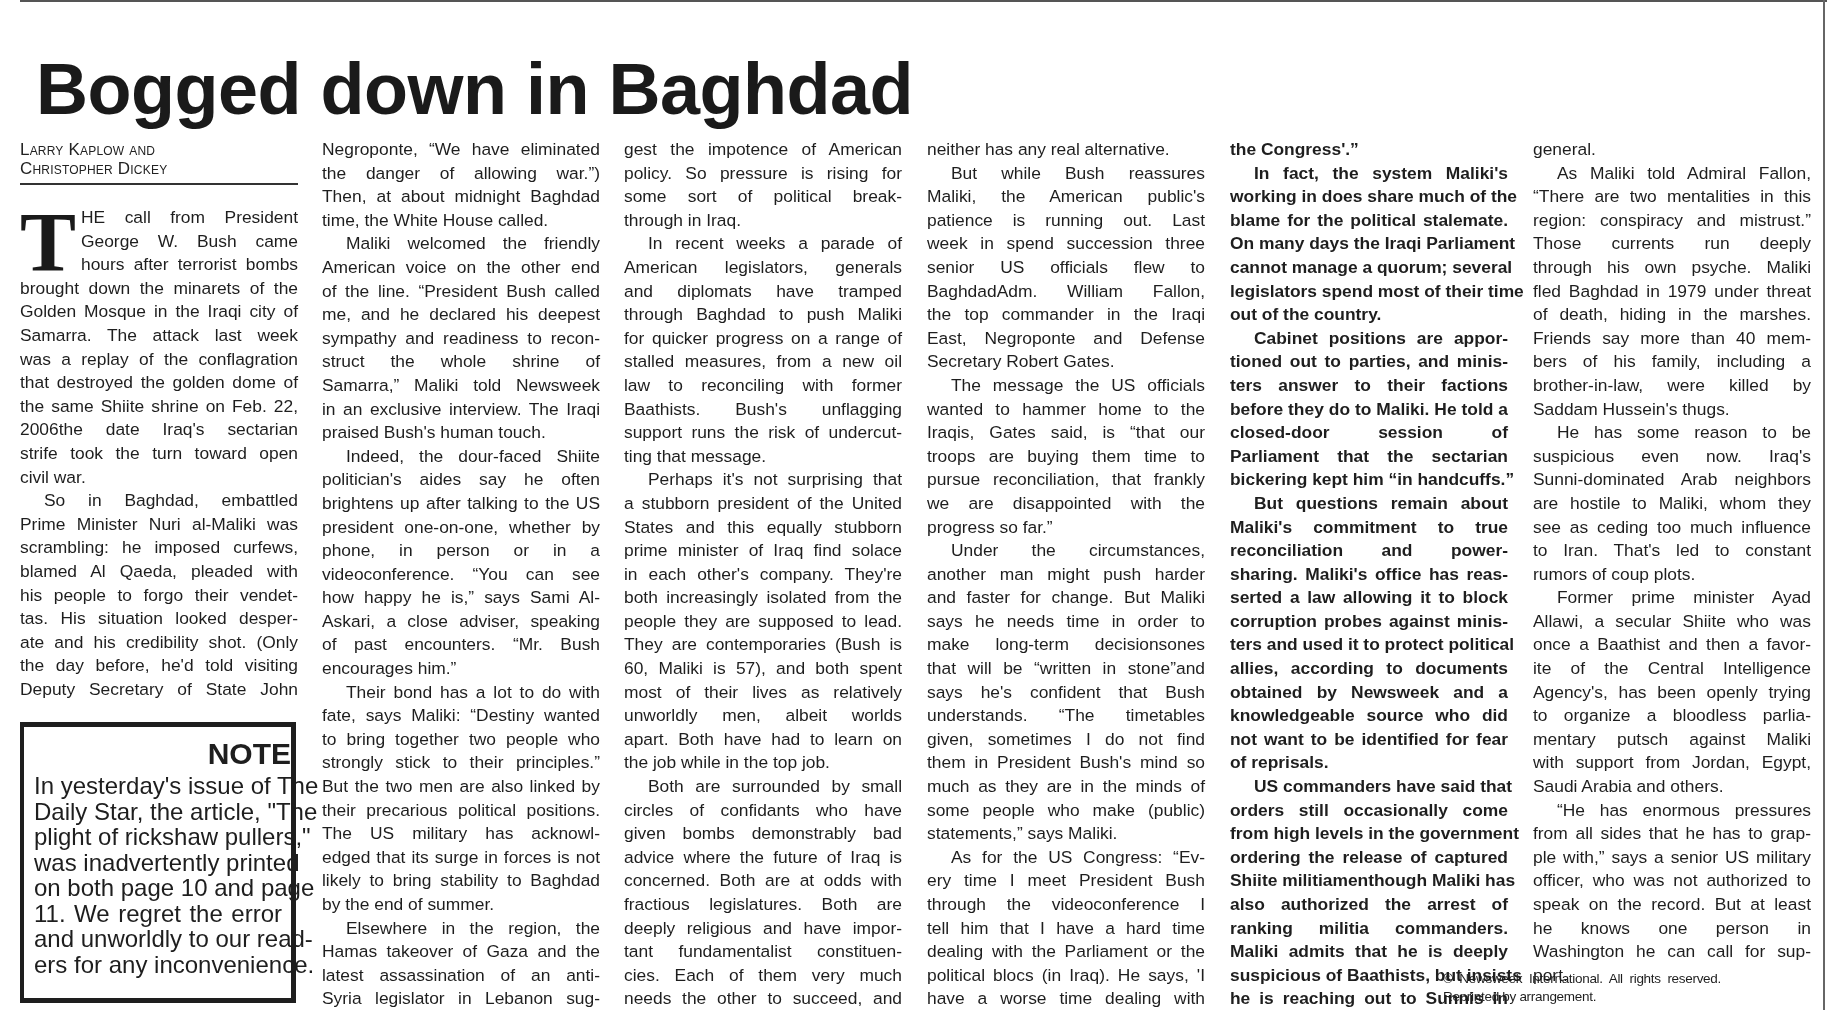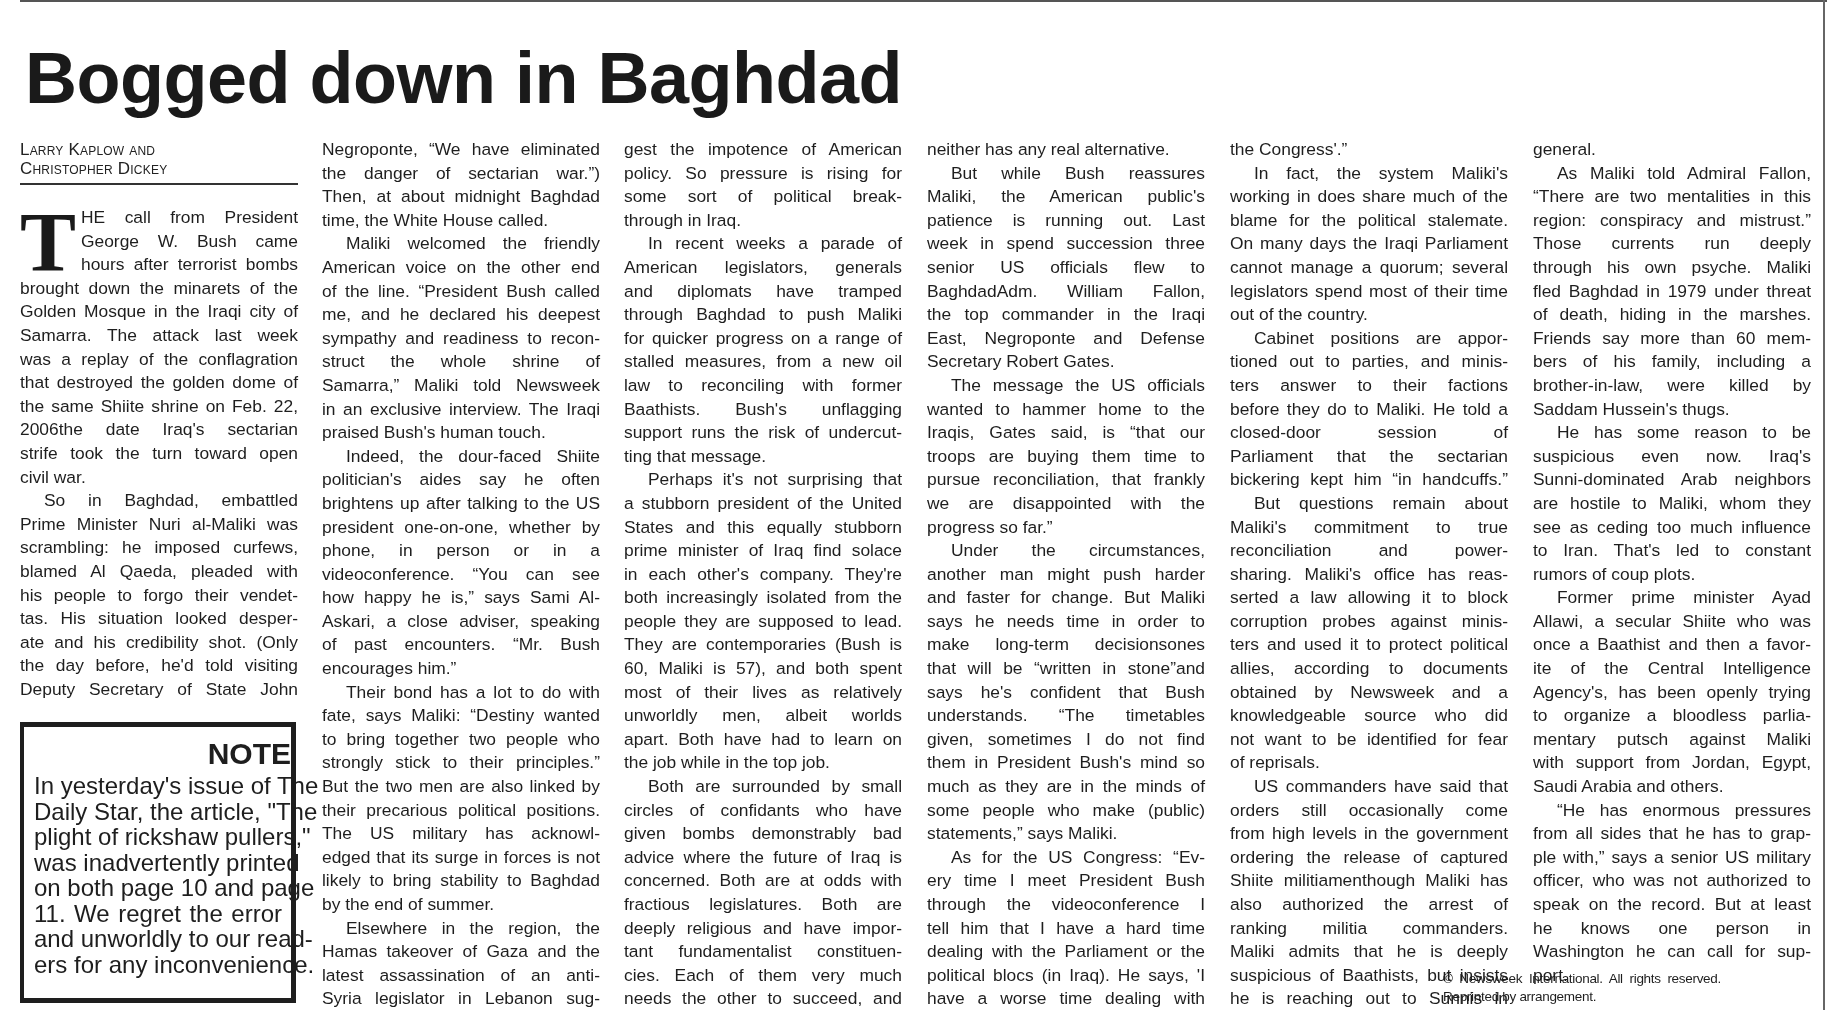--- a/index.html
+++ b/index.html
@@ -1,19 +1,19 @@
 <!DOCTYPE html>
 <html><head>
 <meta charset="utf-8">
 <style>
   html, body { margin:0; padding:0; background:#ffffff; }
   body { width:1827px; height:1022px; position:relative; overflow:hidden; font-family:"Liberation Sans", sans-serif; color:#1e1e1e; }
   .top-rule { position:absolute; left:20px; top:0; width:1807px; height:2px; background:#555; }
   .right-rule { position:absolute; left:1823px; top:0; width:2px; height:1010px; background:#666; }
-  .headline { position:absolute; left:20px; top:28px; font-size:72px; font-weight:bold; letter-spacing:-0.5px; color:#1a1a1a; margin:5px; line-height:90px; }
+  .headline { position:absolute; left:20px; top:28px; font-size:72px; font-weight:bold; letter-spacing:-0.5px; color:#1a1a1a; margin:16px; line-height:90px; }
   .byline { position:absolute; left:20px; top:140px; width:278px; font-weight:normal; font-size:17px; line-height:19px; color:#222; font-variant:small-caps; letter-spacing:0.2px; }
   .byline-rule { position:absolute; left:20px; top:183px; width:278px; height:2px; background:#333; }
   .col { position:absolute; width:278px; font-size:17.4px; line-height:23.6px; }
   .line { display:block; height:23.6px; white-space:nowrap; text-align:justify; text-align-last:justify; }
   .line.last { text-align-last:left; }
   .line.indent { padding-left:24px; }
   .dropcap { position:absolute; left:0; top:2px; font-family:"Liberation Serif", serif; font-size:84px; line-height:70px; font-weight:bold; color:#1a1a1a; }
   .line.afterdrop { padding-left:61px; }
   .note-box { position:absolute; left:20px; top:722px; width:276px; height:281px; border:5px solid #1e1e1e; border-left-width:4px; box-sizing:border-box; }
   .note-title { position:absolute; left:0; right:0; top:10px; text-align:right; font-weight:bold; font-size:30px; line-height:34px; }
@@ -55,21 +55,21 @@
     <span class="line">scrambling: he imposed curfews,</span>
     <span class="line">blamed Al Qaeda, pleaded with</span>
     <span class="line">his people to forgo their vendet-</span>
     <span class="line">tas. His situation looked desper-</span>
     <span class="line">ate and his credibility shot. (Only</span>
     <span class="line">the day before, he'd told visiting</span>
     <span class="line">Deputy Secretary of State John</span>
   </div>
 <div class="col" id="col1" style="left:322px; top:138px;">
     <span class="line">Negroponte, “We have eliminated</span>
-    <span class="line">the danger of sectarian war.”)</span>
+    <span class="line">the danger of allowing war.”)</span>
     <span class="line">Then, at about midnight Baghdad</span>
     <span class="line last">time, the White House called.</span>
     <span class="line indent">Maliki welcomed the friendly</span>
     <span class="line">American voice on the other end</span>
     <span class="line">of the line. “President Bush called</span>
     <span class="line">me, and he declared his deepest</span>
     <span class="line">sympathy and readiness to recon-</span>
     <span class="line">struct the whole shrine of</span>
     <span class="line">Samarra,” Maliki told Newsweek</span>
     <span class="line">in an exclusive interview. The Iraqi</span>
@@ -170,21 +170,21 @@
     <span class="line">some people who make (public)</span>
     <span class="line last">statements,” says Maliki.</span>
     <span class="line indent">As for the US Congress: “Ev-</span>
     <span class="line">ery time I meet President Bush</span>
     <span class="line">through the videoconference I</span>
     <span class="line">tell him that I have a hard time</span>
     <span class="line">dealing with the Parliament or the</span>
     <span class="line">political blocs (in Iraq). He says, 'I</span>
     <span class="line">have a worse time dealing with</span>
   </div>
-<div class="col" id="col4" style="left:1230px; top:138px;">
+<div class="col" id="col4" style="left:1230px; top:138px;font-weight:bold;">
     <span class="line last">the Congress'.”</span>
     <span class="line indent">In fact, the system Maliki's</span>
     <span class="line">working in does share much of the</span>
     <span class="line">blame for the political stalemate.</span>
     <span class="line">On many days the Iraqi Parliament</span>
     <span class="line">cannot manage a quorum; several</span>
     <span class="line">legislators spend most of their time</span>
     <span class="line last">out of the country.</span>
     <span class="line indent">Cabinet positions are appor-</span>
     <span class="line">tioned out to parties, and minis-</span>
@@ -218,21 +218,21 @@
   </div>
 <div class="col" id="col5" style="left:1533px; top:138px;">
     <span class="line last">general.</span>
     <span class="line indent">As Maliki told Admiral Fallon,</span>
     <span class="line">“There are two mentalities in this</span>
     <span class="line">region: conspiracy and mistrust.”</span>
     <span class="line">Those currents run deeply</span>
     <span class="line">through his own psyche. Maliki</span>
     <span class="line">fled Baghdad in 1979 under threat</span>
     <span class="line">of death, hiding in the marshes.</span>
-    <span class="line">Friends say more than 60 mem-</span>
+    <span class="line">Friends say more than 40 mem-</span>
     <span class="line">bers of his family, including a</span>
     <span class="line">brother-in-law, were killed by</span>
     <span class="line last">Saddam Hussein's thugs.</span>
     <span class="line indent">He has some reason to be</span>
     <span class="line">suspicious even now. Iraq's</span>
     <span class="line">Sunni-dominated Arab neighbors</span>
     <span class="line">are hostile to Maliki, whom they</span>
     <span class="line">see as ceding too much influence</span>
     <span class="line">to Iran. That's led to constant</span>
     <span class="line last">rumors of coup plots.</span>

